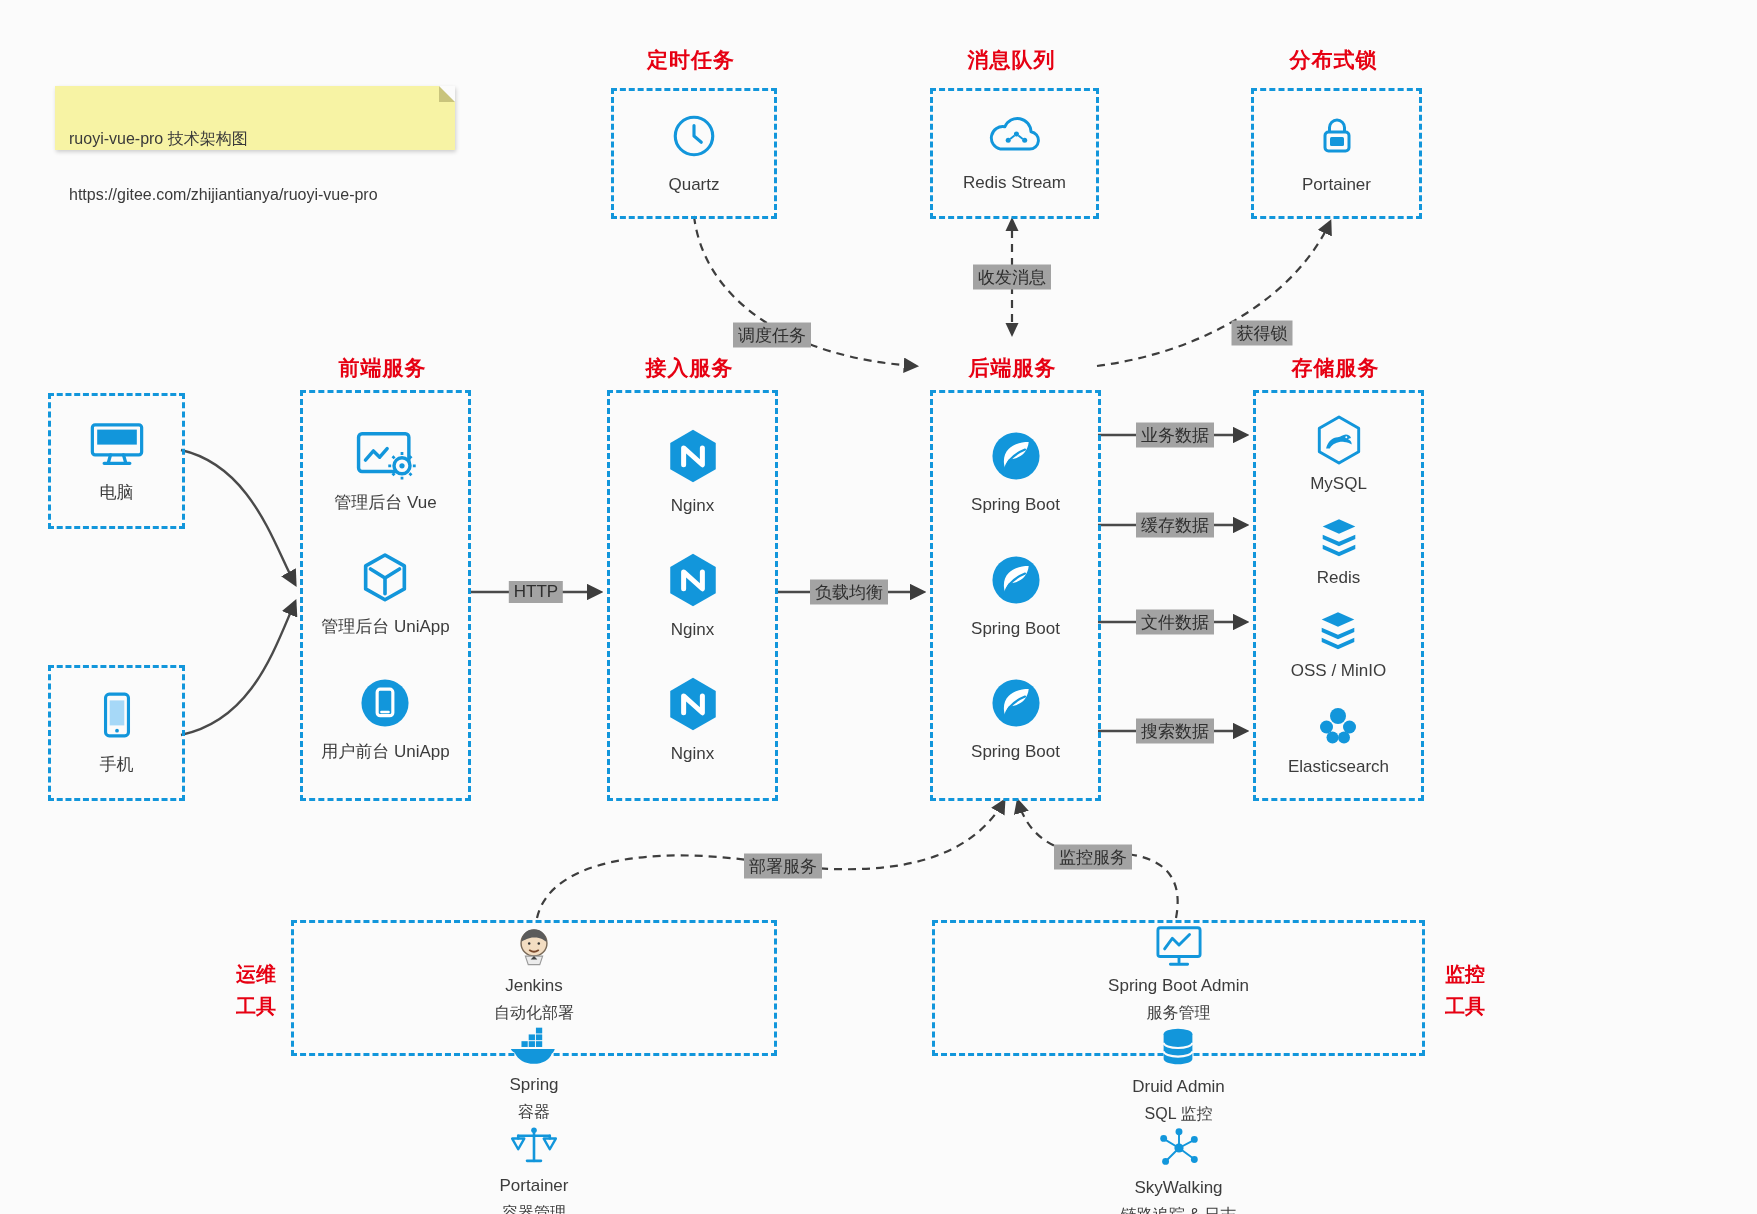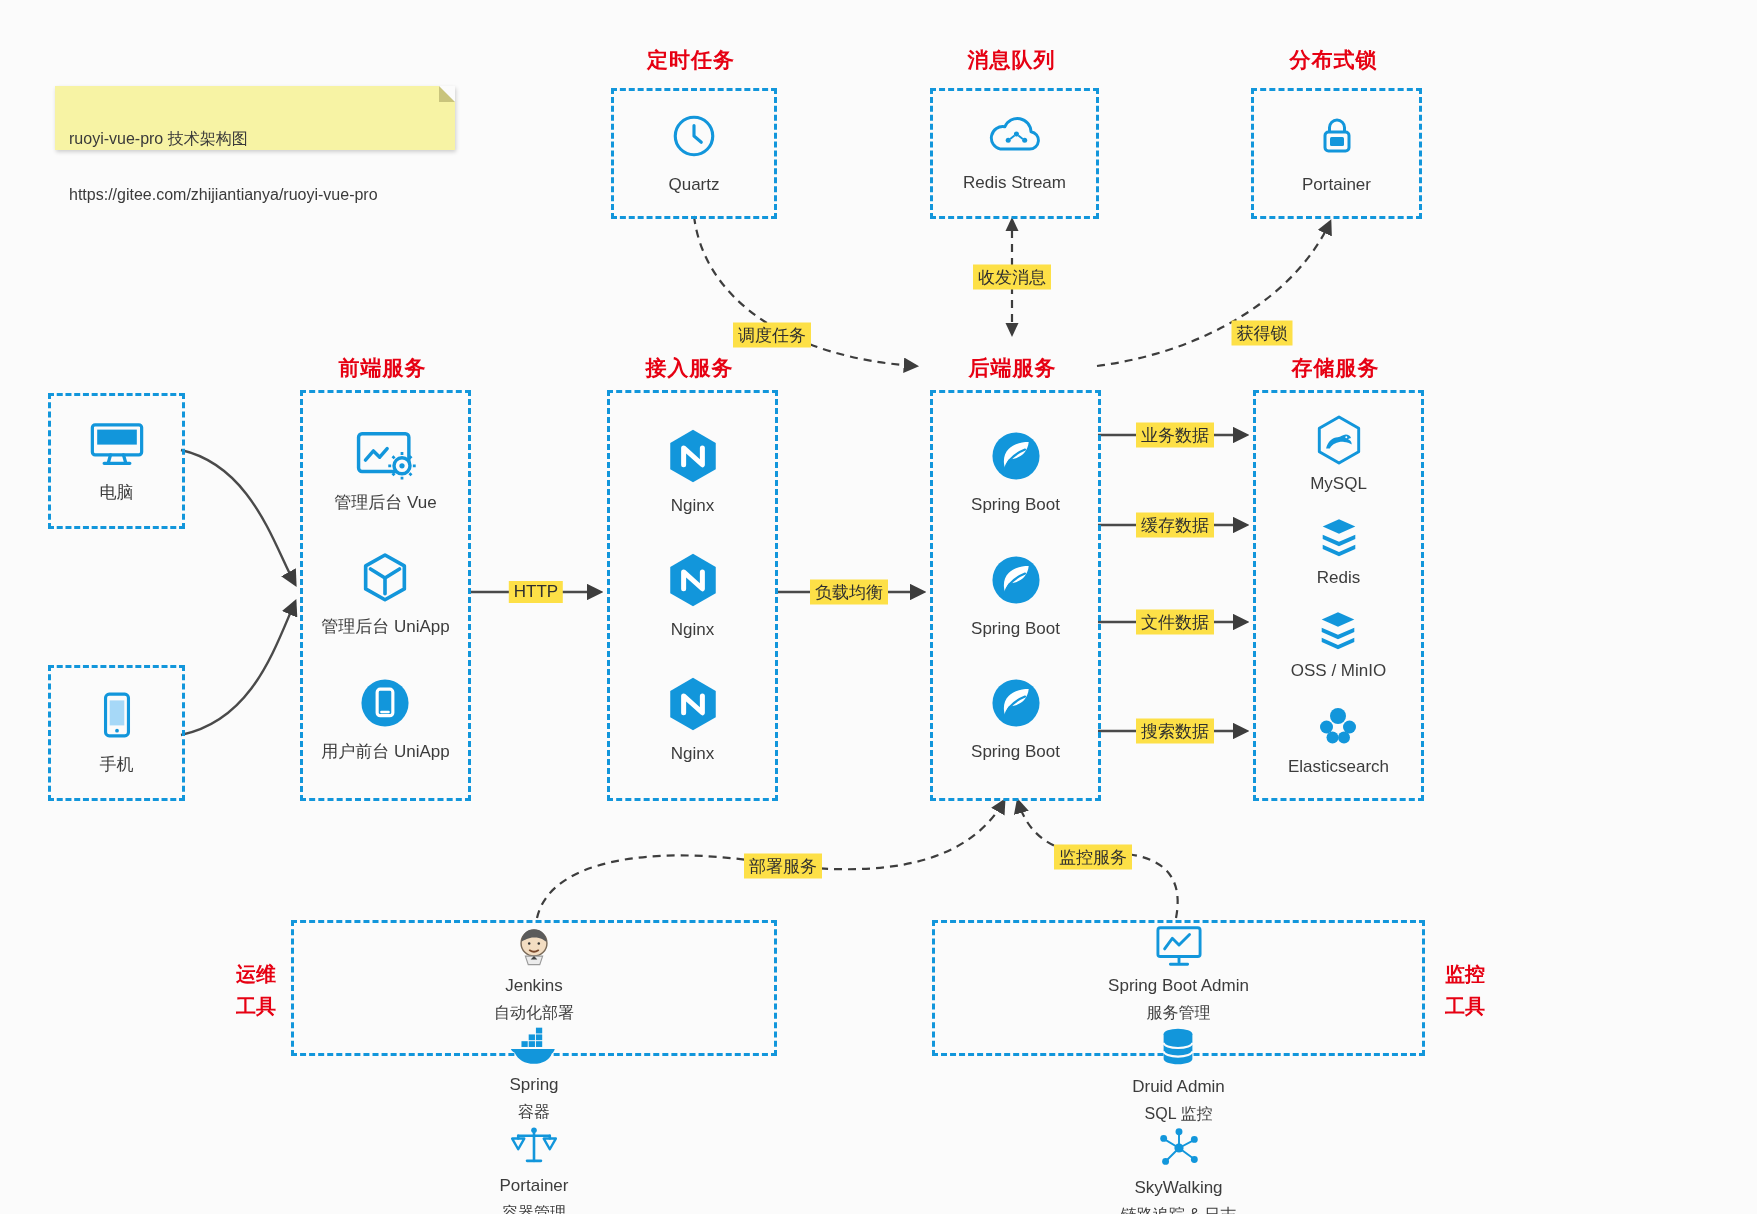--- a/index.html
+++ b/index.html
@@ -13,21 +13,21 @@
   .rowbox{flex-direction:column;justify-content:space-evenly;align-items:center;}
   .cell{display:flex;flex-direction:column;align-items:center;gap:9px;}
   .cell.tight{gap:6px;}
   .lbl{font-size:17px;color:#3c3c3c;white-space:nowrap;line-height:1.3;}
   .sub{font-size:16px;}
   .gtitle{position:absolute;z-index:2;text-align:center;font-size:21px;font-weight:bold;
     color:#e60012;letter-spacing:1px;}
   .side-title{position:absolute;z-index:2;text-align:center;font-size:20px;font-weight:bold;
     color:#e60012;line-height:1.6;}
   .edge-label{position:absolute;z-index:3;transform:translate(-50%,-50%);
-    background:#fde047;padding:1px 5px;font-size:17px;color:#2f2f2f;white-space:nowrap;}
+    background:#a3a3a3;padding:1px 5px;font-size:17px;color:#2f2f2f;white-space:nowrap;}
   .icon{color:#1296db;flex:0 0 auto;}
   .note{position:absolute;left:55px;top:86px;width:400px;height:64px;background:#f7f3a4;
     z-index:2;padding:9px 14px;box-shadow:1px 2px 4px rgba(0,0,0,0.18);box-sizing:border-box;}
   .note-line{font-size:16px;color:#3a3a3a;line-height:1.5;white-space:nowrap;margin-top:32px;}
   .note-fold{position:absolute;right:0;top:0;width:0;height:0;
     border-top:16px solid #fbfbfb;border-left:16px solid #c9c47c;}
 </style>
 </head>
 <body>
 

